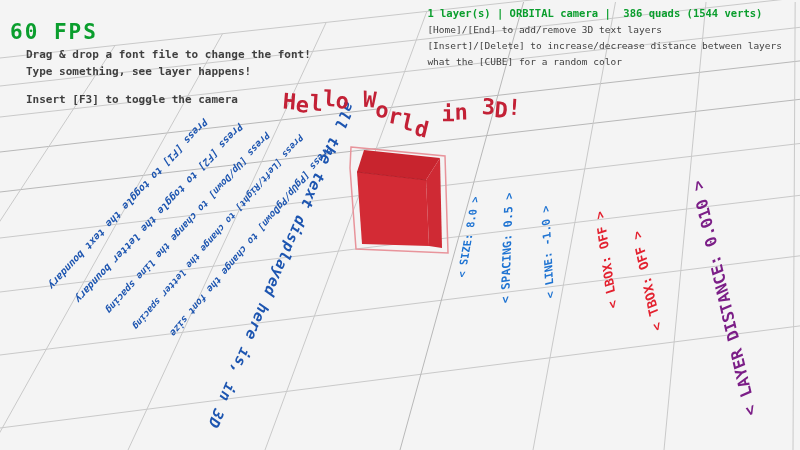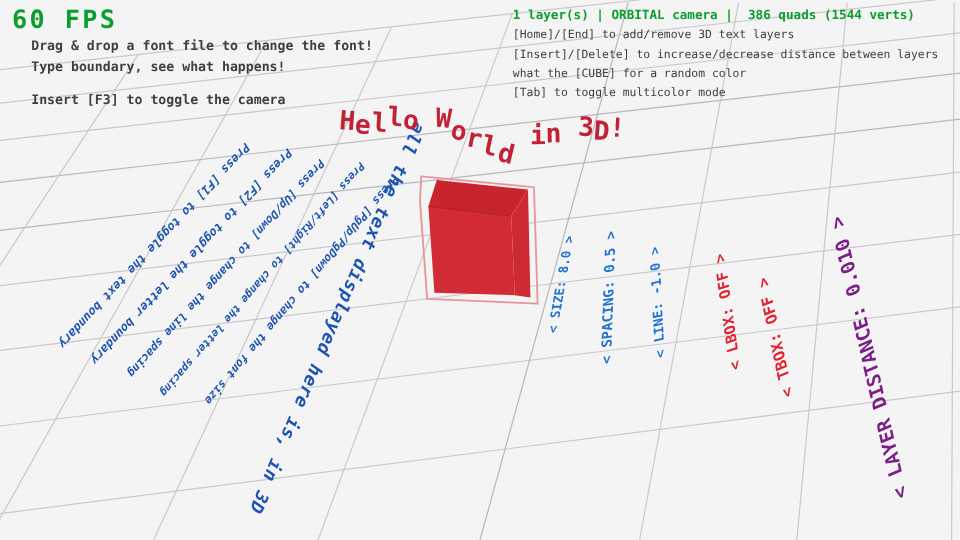--- a/index.html
+++ b/index.html
@@ -9,21 +9,21 @@
   
   .gtext{position:absolute;white-space:pre;font-weight:bold;color:#1d55b0;transform-origin:center;}
   .gtext.big{left:281px;top:265px;font-size:15px;letter-spacing:.5px;
              transform:translate(-50%,-50%) rotate(113deg) skewX(-12deg);}
   .param{position:absolute;white-space:pre;font-weight:bold;transform-origin:center;}
   
   #hello{position:absolute;left:283px;top:82px;white-space:pre;font-weight:bold;font-size:22px;
          color:#c32136;transform:rotate(1.5deg);}
   #hello span{display:inline-block;white-space:pre;}
   
-  #hud-left{position:absolute;left:10px;top:4px;color:#3f3f3f;}
+  #hud-left{position:absolute;left:10px;top:20px;color:#3f3f3f;}
   #fps{font-size:21px;font-weight:bold;color:#0a9e2d;letter-spacing:2px;}
   .hl{position:absolute;left:0;font-size:11px;font-weight:bold;white-space:pre;width:420px;padding-left:16px;}
   #hud-right{position:absolute;right:18px;top:7px;}
   #status{font-size:10.5px;font-weight:bold;color:#0a9e2d;white-space:pre;}
   .hr{font-size:9.5px;font-weight:normal;color:#3f3f3f;white-space:pre;margin-top:5px;}
 </style>
 </head>
 <body>
 
 <div class="stage">
@@ -73,25 +73,24 @@
       <div class="param" style="color: rgb(30, 115, 210); left: 507px; top: 248px; font-size: 11.5px; transform: translate(-50%, -50%) rotate(-88deg) skewX(10deg);">&lt; SPACING: 0.5 &gt;</div>
       <div class="param" style="color: rgb(30, 115, 210); left: 548px; top: 252px; font-size: 11px; transform: translate(-50%, -50%) rotate(-93deg) skewX(10deg);">&lt; LINE: -1.0 &gt;</div>
       <div class="param" style="color: rgb(227, 33, 47); left: 606px; top: 260px; font-size: 12.5px; transform: translate(-50%, -50%) rotate(-98deg) skewX(10deg);">&lt; LBOX: OFF &gt;</div>
       <div class="param" style="color: rgb(227, 33, 47); left: 647px; top: 281px; font-size: 13px; transform: translate(-50%, -50%) rotate(-102deg) skewX(10deg);">&lt; TBOX: OFF &gt;</div>
       <div class="param" style="color: rgb(123, 30, 135); left: 724px; top: 298px; font-size: 16px; transform: translate(-50%, -50%) rotate(-103deg) skewX(10deg);">&lt; LAYER DISTANCE: 0.010 &gt;</div>
     </div>
 
   <div id="hud-left">
     <div id="fps">60 FPS</div>
     <div class="hl" style="top:28px">Drag &amp; drop a font file to change the font!</div>
-    <div class="hl" style="top:45px">Type boundary, see what happens!</div>
+    <div class="hl" style="top:45px">Type something, see layer happens!</div>
     <div class="hl" style="top:73px">Insert [F3] to toggle the camera</div>
   </div>
 
   <div id="hud-right">
     <div id="status">1 layer(s) | ORBITAL camera |  386 quads (1544 verts)</div>
     <div class="hr">[Home]/[End] to add/remove 3D text layers</div>
     <div class="hr">[Insert]/[Delete] to increase/decrease distance between layers</div>
     <div class="hr">what the [CUBE] for a random color</div>
-    <div class="hr">[Tab] to toggle multicolor mode</div>
   </div>
 
 </div>
 
 </body></html>

